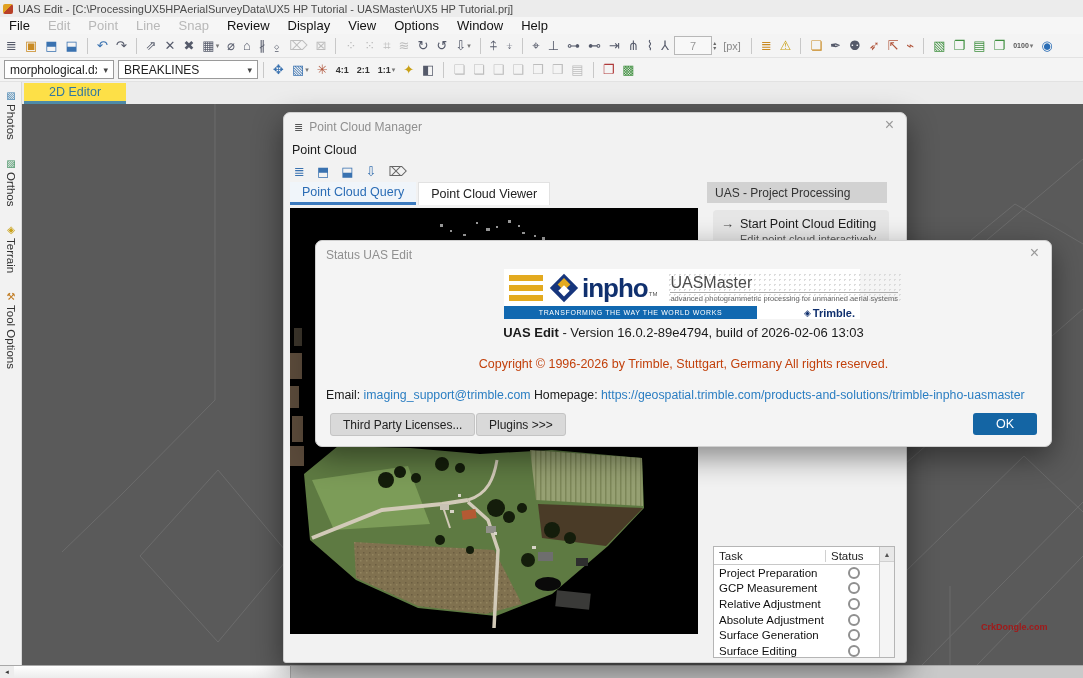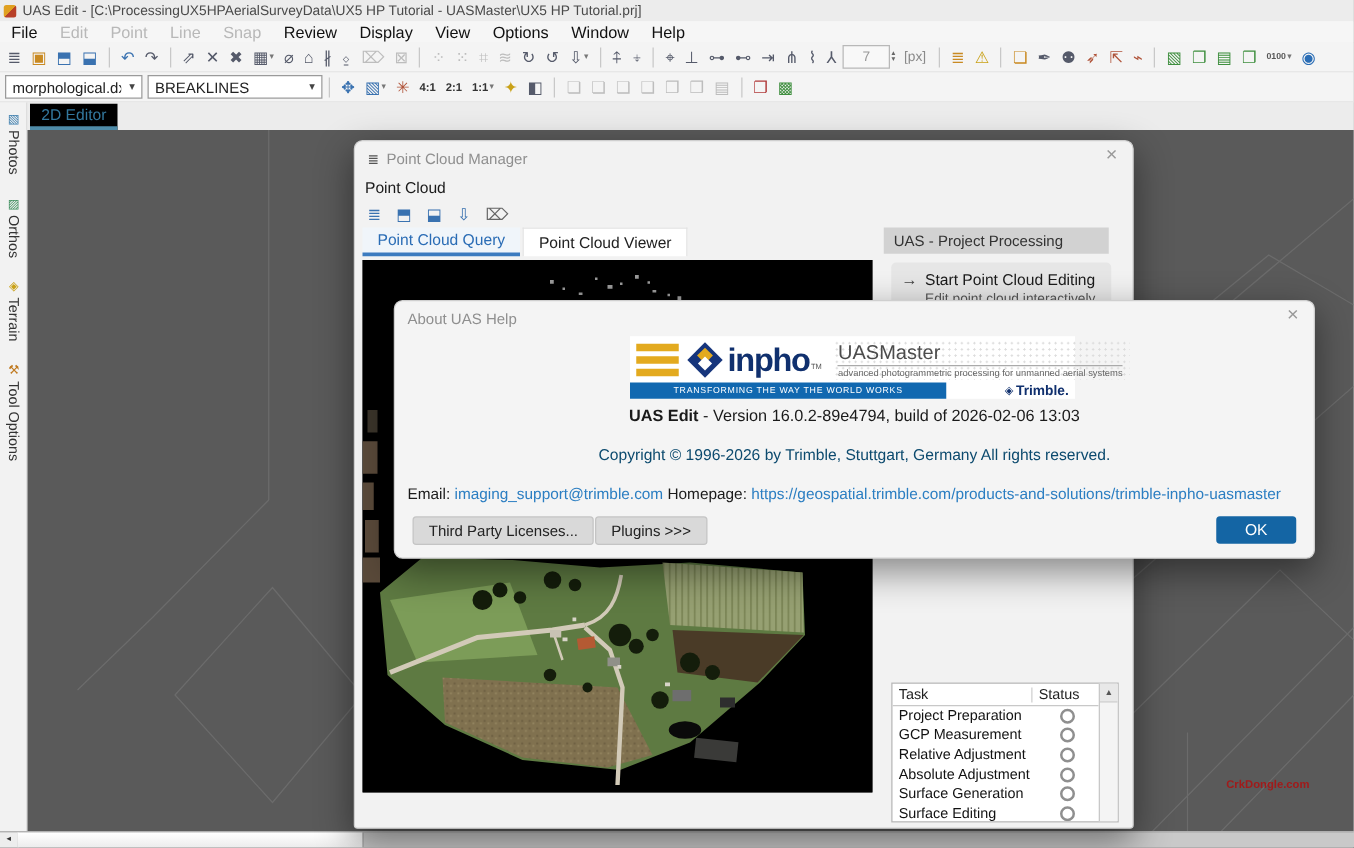--- a/index.html
+++ b/index.html
@@ -44,22 +44,22 @@
            border-right:1px solid #d8d8d8;box-sizing:border-box;padding-top:8px;text-align:center}
   .stab{writing-mode:vertical-rl;margin:0 auto 18px auto;font-size:11.5px;color:#333;cursor:default;display:block}
   .sicon{font-size:10px;margin-bottom:3px;display:inline-block}
   #side-tabs .stab:nth-child(1) .sicon{color:#3f7fae}
   #side-tabs .stab:nth-child(2) .sicon{color:#3f8f5f}
   #side-tabs .stab:nth-child(3) .sicon{color:#c9a117}
   #side-tabs .stab:nth-child(4) .sicon{color:#c07a20}
 
   
   .tabbar{position:absolute;left:22px;top:82px;width:1061px;height:22px;background:#ececec}
-  .edtab{position:absolute;left:2px;top:1px;height:21px;background:#000000;color:#33789e;
-         font-size:12.5px;display:flex;align-items:center;padding:0 9px;box-sizing:border-box;
+  .edtab{position:absolute;left:2px;top:1px;height:21px;background:#fde047;color:#33789e;
+         font-size:12.5px;display:flex;align-items:center;padding:0 25px;box-sizing:border-box;
          border-bottom:3px solid #4e8ba8}
   .canvas{position:absolute;left:22px;top:104px;width:1061px;height:561px;background:#5a5a5a;overflow:hidden}
   .watermark{position:absolute;left:959px;top:518px;font-size:9px;font-weight:bold;color:#a11a1a}
 
   
   .hscroll{position:absolute;left:0;top:665px;width:1083px;height:13px;background:#c9c9c9;
            border-top:1px solid #a8a8a8;box-sizing:border-box}
   .hbtn{position:absolute;left:0;top:0;width:14px;height:12px;background:#ededed;border-right:1px solid #bbb;
         font-size:6px;color:#333;display:flex;align-items:center;justify-content:center}
   .hthumb{position:absolute;left:14px;top:0;width:276px;height:12px;
@@ -118,21 +118,21 @@
           background-size:5px 5px;padding:3px 6px 0 3px;flex:1;height:32px;box-sizing:border-box}
   .product{font-size:16px;font-weight:normal;color:#4c4c4c;line-height:15px}
   .tagline{font-size:7.5px;color:#666;border-top:1px solid #aaa;margin-top:2px;padding-top:1px;white-space:nowrap}
   .lbanner{display:flex;height:13px}
   .bblue{width:253px;background:#1168b0;color:#fff;font-size:7px;letter-spacing:.6px;
          display:flex;align-items:center;justify-content:center;white-space:nowrap}
   .btrimble{flex:1;display:flex;align-items:center;justify-content:flex-end;padding-right:5px;
             font-size:11px;font-weight:bold;color:#10306e}
   .tglyph{font-size:9px;margin-right:2px}
   .ver{position:absolute;left:0;top:84px;width:100%;text-align:center;font-size:13px;color:#1a1a1a}
-  .copy{position:absolute;left:0;top:116px;width:100%;text-align:center;font-size:12.5px;color:#0c4a6e}
+  .copy{position:absolute;left:0;top:116px;width:100%;text-align:center;font-size:12.5px;color:#c2410c}
   .mailrow{position:absolute;left:10px;top:147px;font-size:12.3px;color:#1a1a1a;white-space:nowrap}
   .link{color:#2b7ec2;cursor:pointer}
   .gbtn{position:absolute;top:172px;height:23px;background:#d9d9d9;border:1px solid #c4c4c4;border-radius:3px;
         font-size:12px;color:#222;display:flex;align-items:center;padding:0 12px;cursor:default;box-sizing:border-box}
   #btn-3p{left:14px}
   #btn-plugins{left:160px}
   .okbtn{position:absolute;right:14px;top:172px;width:64px;height:22px;background:#1465a4;color:#fff;
          font-size:12.5px;border-radius:3px;display:flex;align-items:center;justify-content:center;cursor:default}
 </style>
 </head>
@@ -436,21 +436,21 @@
         </div>
     </div>
     <div class="tsb">
       <div class="up">▲</div>
     </div>
   </div>
 </div>
 
 <div class="dlg" id="about">
   <div class="dtitle">
-    <span>About UAS Help</span>
+    <span>Status UAS Edit</span>
   </div>
   <span class="dclose">×</span>
 
   <div class="logo">
     <div class="lrow">
       <div class="bars">
         <div class="bar"></div>
           <div class="bar"></div>
           <div class="bar"></div>
       </div>

